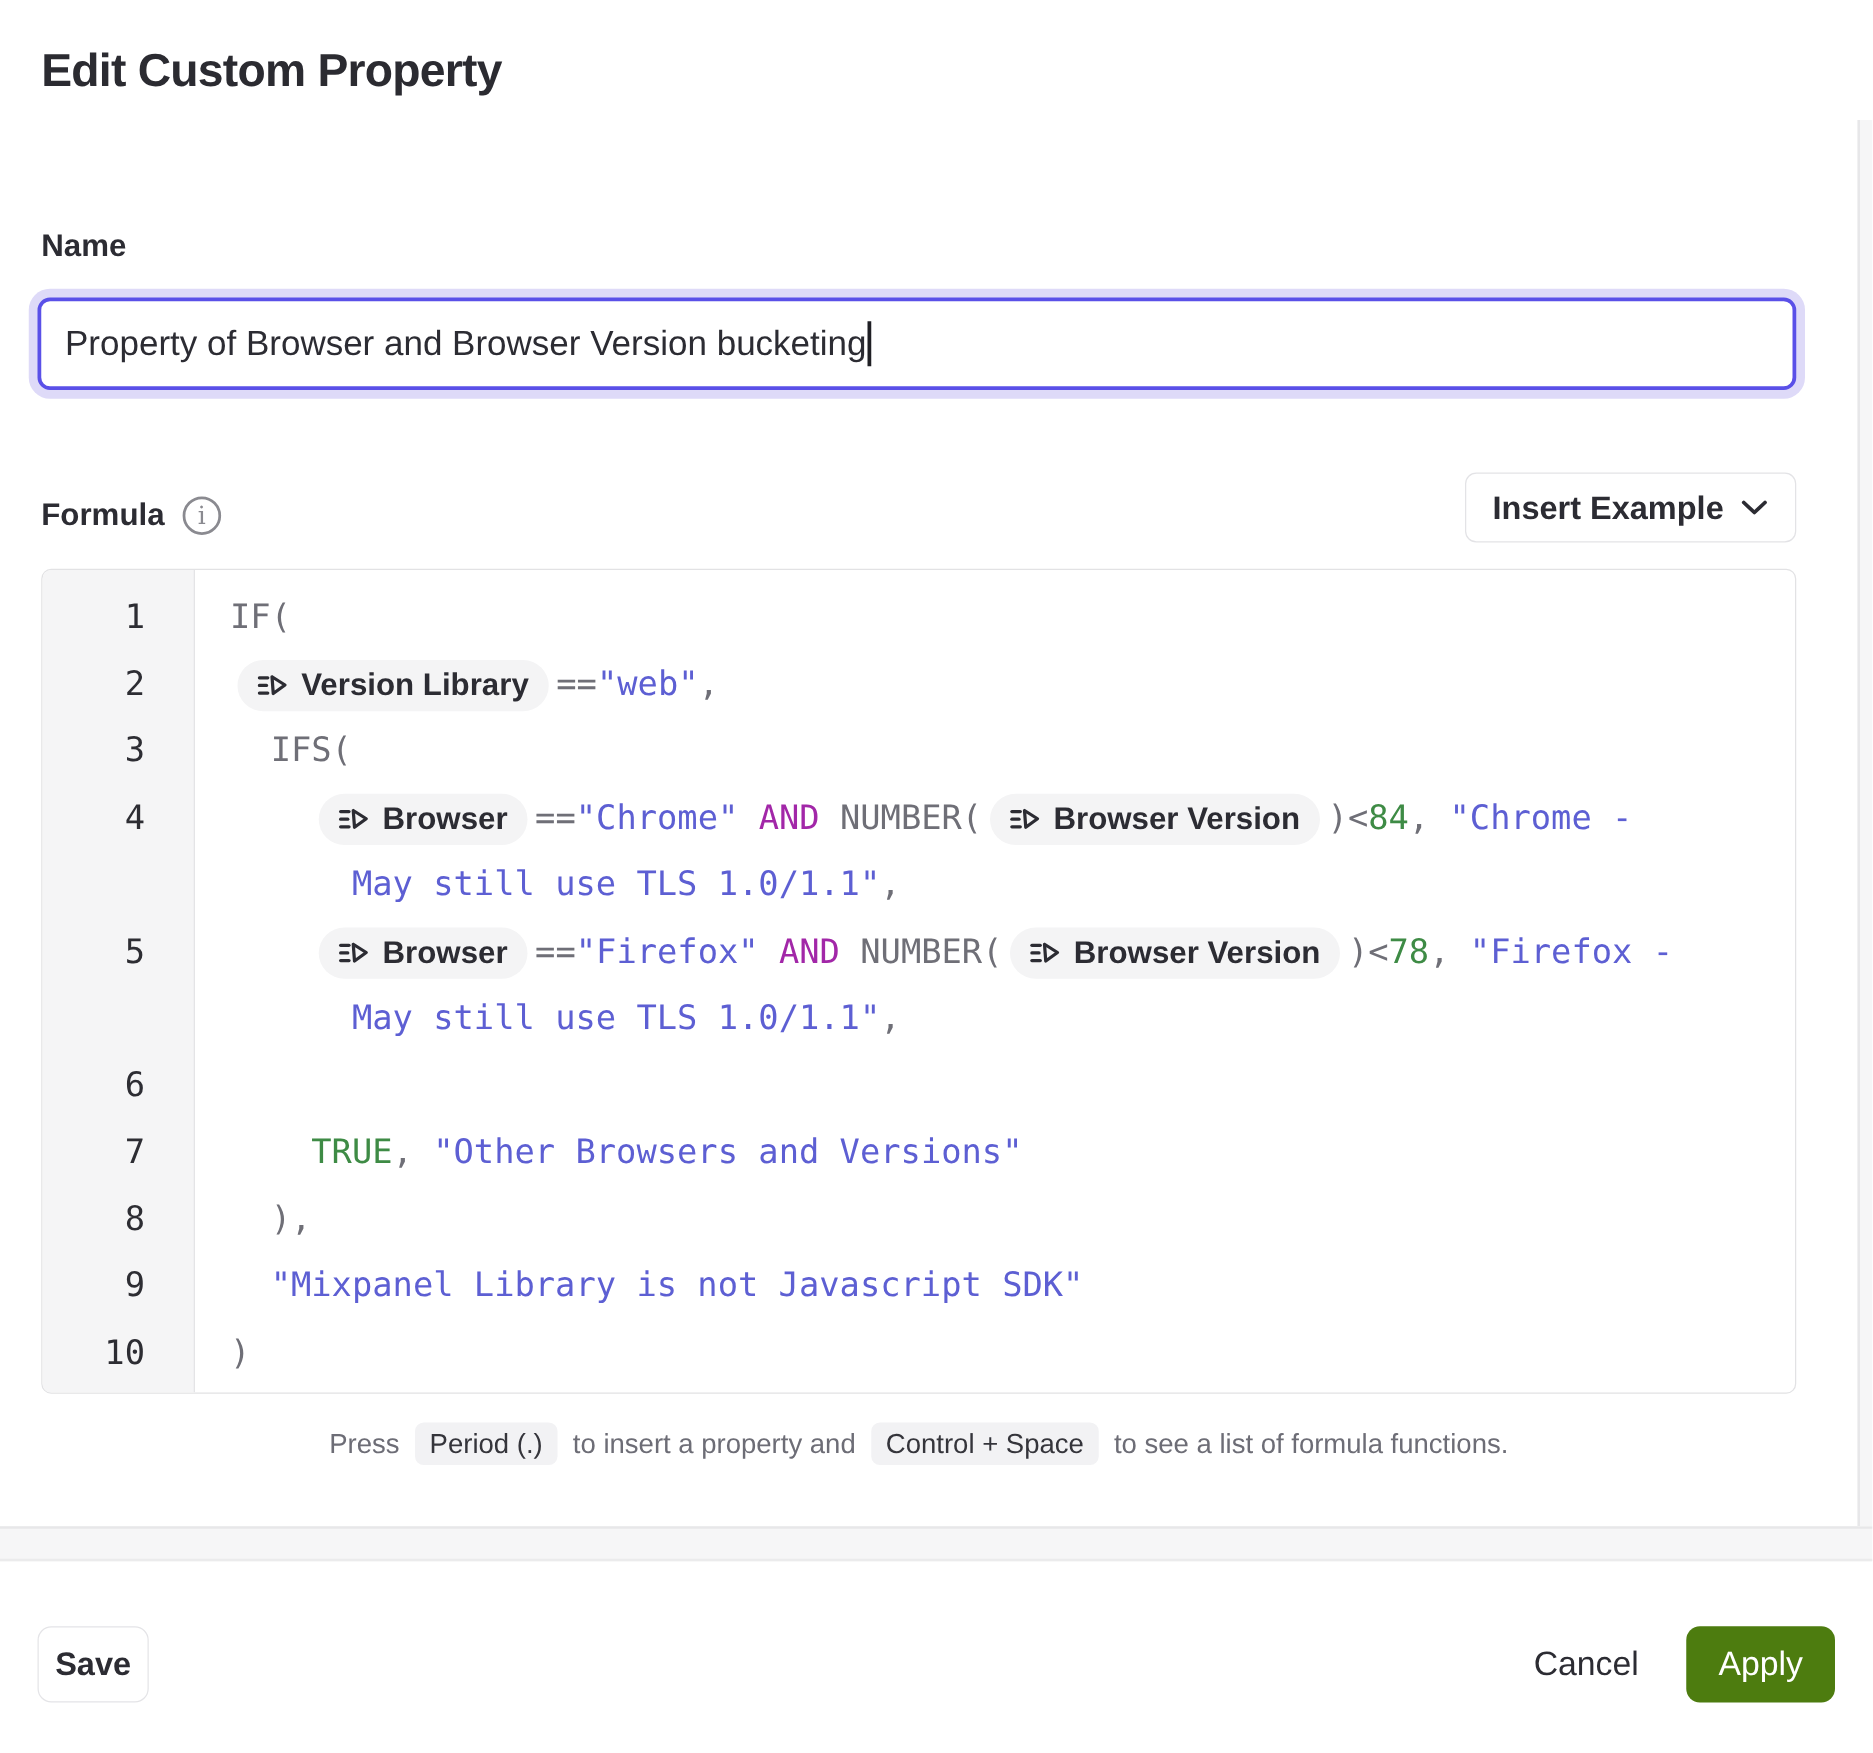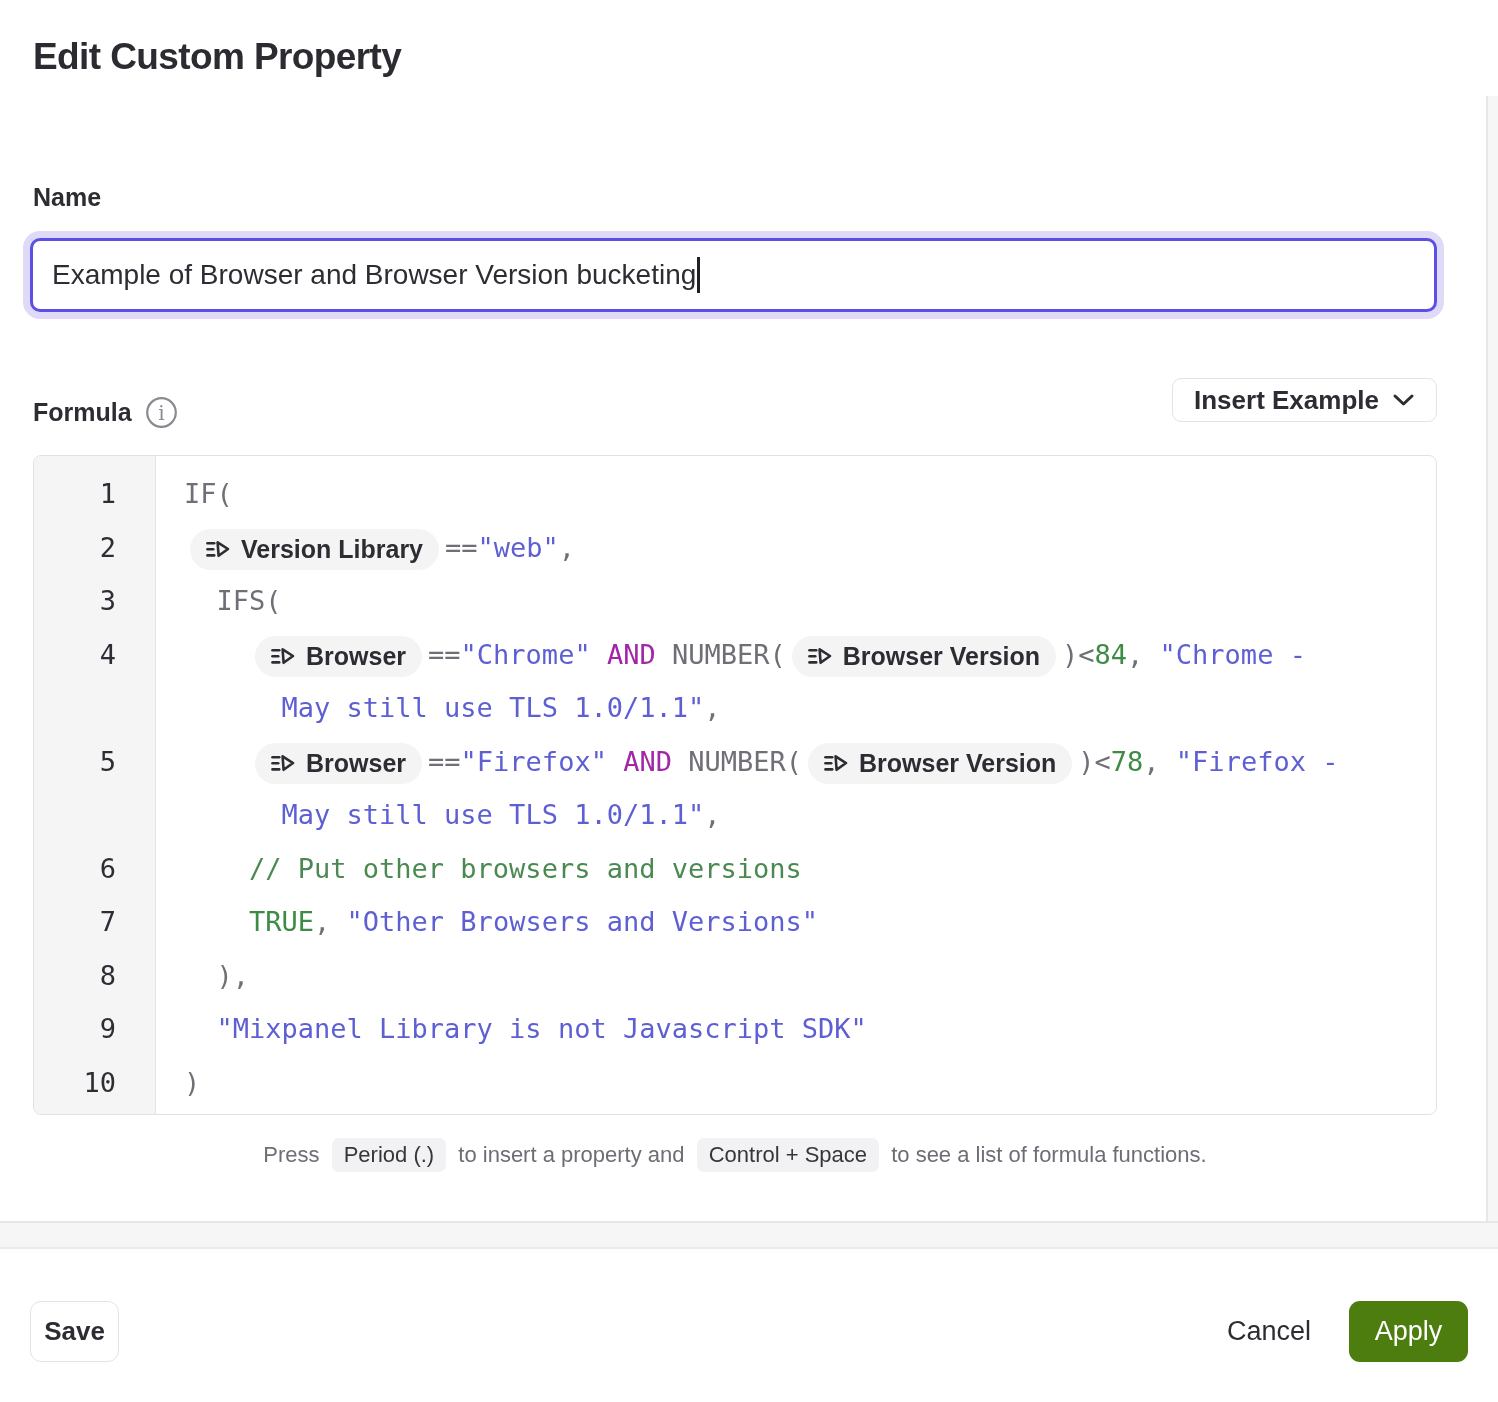--- a/index.html
+++ b/index.html
@@ -11,21 +11,21 @@
   .name-label { position:absolute; left:33px; top:183px; font-size:25px; font-weight:700; }
   .name-input { position:absolute; left:30px; top:238px; width:1407px; height:74px; background:#fff;
                 border:3px solid #5a50e8; border-radius:10px; box-shadow:0 0 0 7px #dedaf8;
                 display:flex; align-items:center; padding:0 19px; font-size:28px; color:#2c2c33; cursor:text; }
   .caret { width:3px; height:36px; background:#1f1f24; margin-left:1px; }
 
   .formula-row { position:absolute; left:33px; top:396px; display:flex; align-items:center; gap:13px; }
   .formula-label { font-size:25px; font-weight:700; }
   .info-icon { display:inline-flex; }
 
-  .insert-btn { position:absolute; left:1172px; top:378px; width:265px; height:44px; background:#fff;
+  .insert-btn { position:absolute; left:1172px; top:378px; width:265px; height:56px; background:#fff;
                 border:1.5px solid #e3e3e6; border-radius:9px; display:flex; align-items:center; justify-content:center;
                 gap:13px; font-size:26px; font-weight:600; color:#2c2c33; cursor:pointer; font-family:"Liberation Sans",sans-serif; }
 
   .editor { position:absolute; left:33px; top:455px; width:1404px; height:660px; background:#fff;
             border:1.5px solid #e2e2e4; border-radius:8px; overflow:hidden; }
   .gutter-bg { position:absolute; left:0; top:0; width:122px; height:100%; background:#f5f5f6; border-right:1.5px solid #e4e4e6; }
   .code-rows { position:relative; padding-top:11px; }
   .code-row { display:flex; height:53.5px; }
   .line-num { width:122px; flex:none; text-align:right; padding-right:40px;
               font-family:"DejaVu Sans Mono", monospace; font-size:27px; color:#2d2d33; line-height:53.5px; }
@@ -57,21 +57,21 @@
   .apply-btn { position:absolute; left:1349px; top:1301px; width:119px; height:61px; background:#4d7c0f;
                border:none; border-radius:11px; font-size:27px; font-weight:500; color:#ffffff; }
 </style>
 </head>
 <body>
 
 <h1 class="page-title">Edit Custom Property</h1>
 
 <div class="name-label">Name</div>
 <div class="name-input">
-  <span>Example of Browser and Browser Version bucketing</span>
+  <span>Property of Browser and Browser Version bucketing</span>
   <span class="caret"></span>
 </div>
 
 <div class="formula-row">
   <span class="formula-label">Formula</span>
   <span class="info-icon">
     <svg width="33" height="33" viewBox="0 0 33 33">
       <circle cx="16.5" cy="16.5" r="14.3" stroke="#8a8a90" stroke-width="2.2" fill="none"></circle>
       <text x="16.5" y="23.5" text-anchor="middle" font-family="DejaVu Serif, serif" font-size="20" fill="#8a8a90">i</text>
     </svg>
@@ -138,21 +138,21 @@
                 <line x1="1.5" y1="15.4" x2="8.2" y2="15.4"></line>
                 <polygon points="11.6,2.4 22,9 12.6,15.8"></polygon>
               </svg></span><span class="chip-label">Browser Version</span></span><span class="tok-plain">)&lt;</span><span class="tok-num">78</span><span class="tok-plain">, </span><span class="tok-string">"Firefox -</span></div>
       </div>
       <div class="code-row">
         <div class="line-num"></div>
         <div class="line-code"><span class="tok-plain">      </span><span class="tok-string">May still use TLS 1.0/1.1"</span><span class="tok-plain">,</span></div>
       </div>
       <div class="code-row">
         <div class="line-num">6</div>
-        <div class="line-code"><span class="tok-plain">    </span><span class="tok-comment">// Put other browsers and versions</span></div>
+        <div class="line-code"><span class="tok-plain">    </span></div>
       </div>
       <div class="code-row">
         <div class="line-num">7</div>
         <div class="line-code"><span class="tok-plain">    </span><span class="tok-num">TRUE</span><span class="tok-plain">, </span><span class="tok-string">"Other Browsers and Versions"</span></div>
       </div>
       <div class="code-row">
         <div class="line-num">8</div>
         <div class="line-code"><span class="tok-plain">  ),</span></div>
       </div>
       <div class="code-row">

